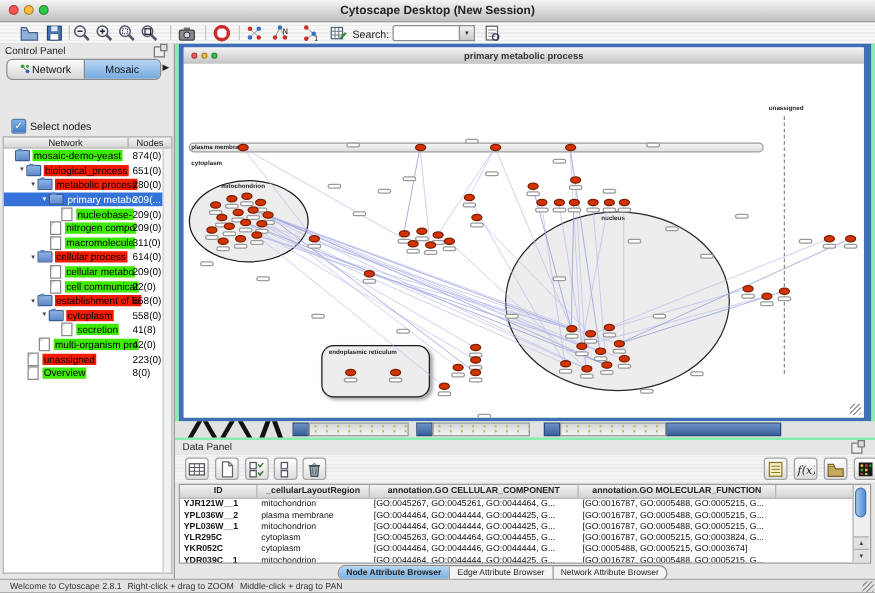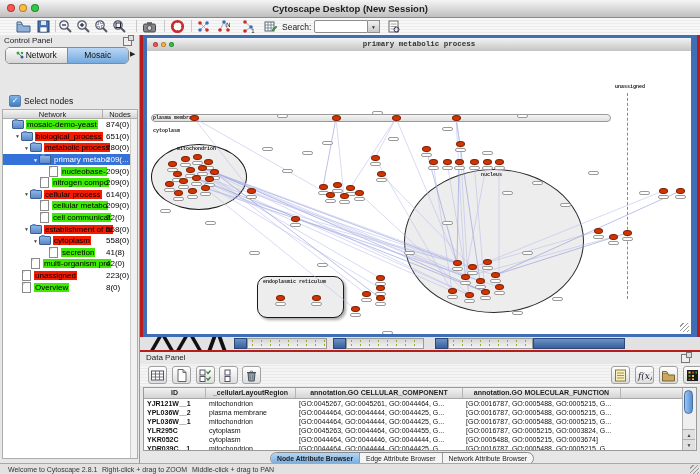--- a/index.html
+++ b/index.html
@@ -58,21 +58,21 @@
   .ic-folder{display:inline-block;width:10px;height:7px;background:linear-gradient(#8fb4e4,#5d88c9);border:1px solid #3c5f92;border-radius:1px;position:relative;margin-right:2px;flex:none;}
   .ic-folder::before{content:'';position:absolute;top:-2px;left:1px;width:4px;height:2px;background:#5d88c9;border-radius:1px 1px 0 0;}
   .ic-doc{display:inline-block;width:7px;height:9px;background:#fff;border:1px solid #8a8a8a;margin:0 3px 0 1px;flex:none;
     background:linear-gradient(135deg,#ddd 0 2px,#fff 2px);}
   .tlabel{font-size:8px;color:#000;padding:0 1px;overflow:hidden;max-width:78px;}
   .hl-green{background:#3dea00;} .hl-red{background:#f31b00;}
   .trow.sel .tlabel{background:none;color:#fff;}
   .tcount{position:absolute;left:103px;width:28px;font-size:8px;color:#000;overflow:hidden;}
   .trow.sel .tcount{color:#fff;}
   
-  #desktop{position:absolute;left:140px;top:35px;width:560px;height:317px;background:#b91c1c;font-family:Liberation Mono, monospace;}
+  #desktop{position:absolute;left:140px;top:35px;width:560px;height:317px;background:#86efac;}
   #frame{position:absolute;left:3px;top:0;width:554px;height:302px;box-sizing:border-box;
     border:3px solid #3f6eb5;border-left-width:4px;border-right-width:6px;background:#fff;}
   .ftitle{position:relative;height:13px;background:linear-gradient(#f3f3f3,#c4c4c4);border-bottom:1px solid #8e8e8e;}
   .ftl{position:absolute;top:4px;width:5px;height:5px;border-radius:50%;border:1px solid rgba(0,0,0,.3);box-sizing:border-box;}
   .ftl.red{left:6px;background:#fc5753;} .ftl.yel{left:14px;background:#fdbc40;} .ftl.grn{left:22px;background:#33c748;}
   .ftext{position:absolute;left:0;right:0;top:2px;text-align:center;font-size:7.5px;font-weight:bold;color:#333;}
   #canvas{position:absolute;left:0;top:13px;width:544px;height:283px;background:#fff;overflow:hidden;}
   .region-label{position:absolute;font-size:5px;font-weight:bold;color:#222;white-space:nowrap;}
   #pm-bar{position:absolute;left:4px;top:63px;width:460px;height:8px;background:linear-gradient(#f4f4f4,#e0e0e0);
     border:1px solid #9a9a9a;border-radius:4px;box-sizing:border-box;}
@@ -304,20 +304,27 @@
             <span class="ic-doc"></span>
             <span class="tlabel hl-green">nucleobase-</span>
             <span class="tcount">209(0)</span>
           </div>
           <div class="trow">
             <span class="ind" style="width: 29px;"></span>
             <span class="arrow"></span>
             <span class="ic-doc"></span>
             <span class="tlabel hl-green">nitrogen compo</span>
             <span class="tcount">209(0)</span>
+          </div>
+          <div class="trow">
+            <span class="ind" style="width: 29px;"></span>
+            <span class="arrow"></span>
+            <span class="ic-doc"></span>
+            <span class="tlabel hl-green">macromolecule</span>
+            <span class="tcount">311(0)</span>
           </div>
           <div class="trow">
             <span class="ind" style="width: 20px;"></span>
             <span class="arrow">▼</span>
             <span class="ic-folder"></span>
             <span class="tlabel hl-red">cellular process</span>
             <span class="tcount">614(0)</span>
           </div>
           <div class="trow">
             <span class="ind" style="width: 29px;"></span>

